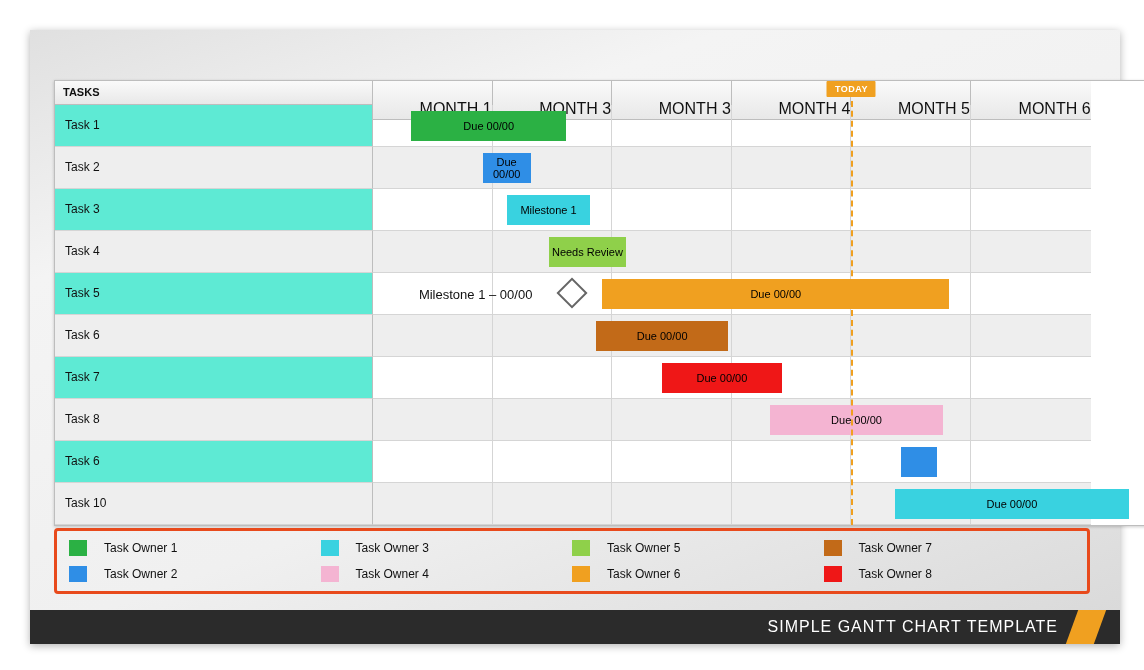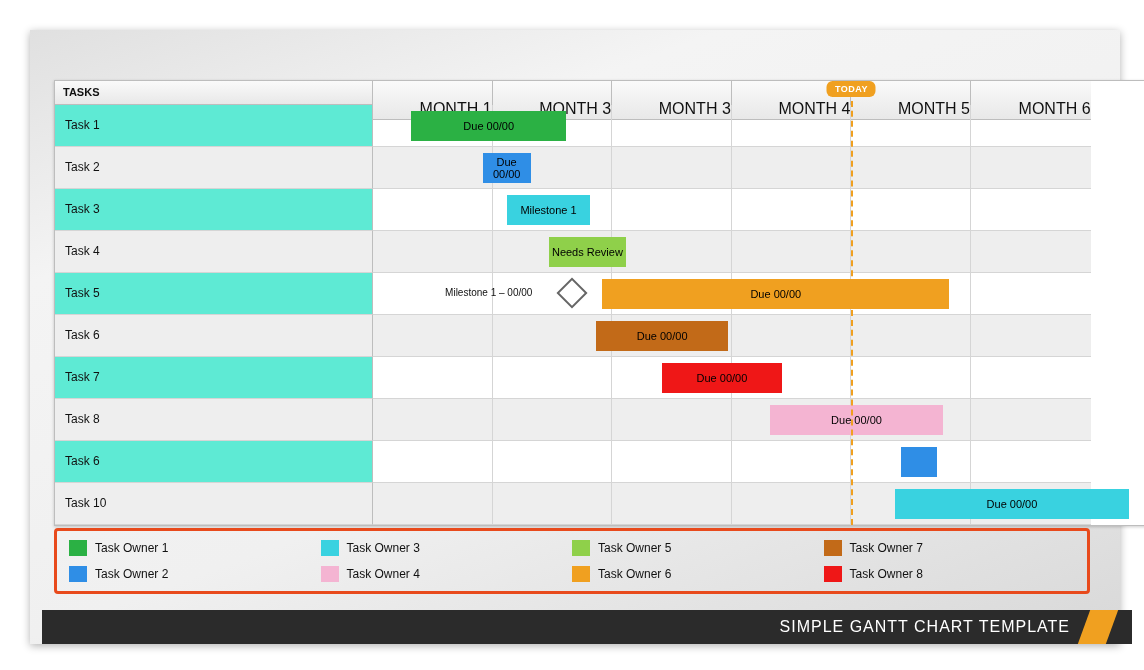--- a/index.html
+++ b/index.html
@@ -82,21 +82,21 @@
     justify-content: center;
     font-size: 11px;
     color: #000;
     pointer-events: auto;
     text-align: center;
     line-height: 1.1;
     margin-left: 38px;
   }
   .milestone-label {
     position: absolute;
-    font-size: 10px;
+    font-size: 13px;
     pointer-events: none;
   }
   .diamond {
     position: absolute;
     width: 22px; height: 22px;
     background: #fff;
     border: 2px solid #666;
     transform: rotate(45deg);
     pointer-events: auto;
   }
@@ -110,44 +110,43 @@
   }
   .today-badge {
     position: absolute;
     top: -24px;
     transform: translateX(-50%);
     background: #f0a020;
     color: #fff;
     font-size: 9px;
     font-weight: bold;
     padding: 3px 8px;
-    border-radius: 6px;
+    border-radius: 1px;
     letter-spacing: 0.5px;
   }
   .legend-box {
     position: absolute;
     left: 24px; top: 498px;
     width: 1036px; height: 66px;
     border: 3px solid #e84a1c;
     border-radius: 4px;
     display: grid;
     grid-template-columns: repeat(4, 1fr);
     grid-template-rows: 1fr 1fr;
     padding: 6px 12px;
     row-gap: 4px;
   }
-  .legend-item { display: flex; align-items: center; gap: 8px; font-size: 12px; }
+  .legend-item { display: flex; align-items: center; gap: 17px; font-size: 12px; }
   .swatch { width: 18px; height: 16px; }
   .footer-bar {
     position: absolute;
     left: 0; bottom: 0; width: 100%; height: 34px;
     background: #2b2b2b;
     display: flex; align-items: center; justify-content: flex-end;
     padding-right: 20px;
-    margin-left: 12px;
   }
   .footer-title {
     color: #fff;
     font-size: 16px;
     letter-spacing: 1px;
   }
   .footer-accent {
     width: 28px; height: 34px;
     background: #f0a020;
     transform: skewX(-20deg);

